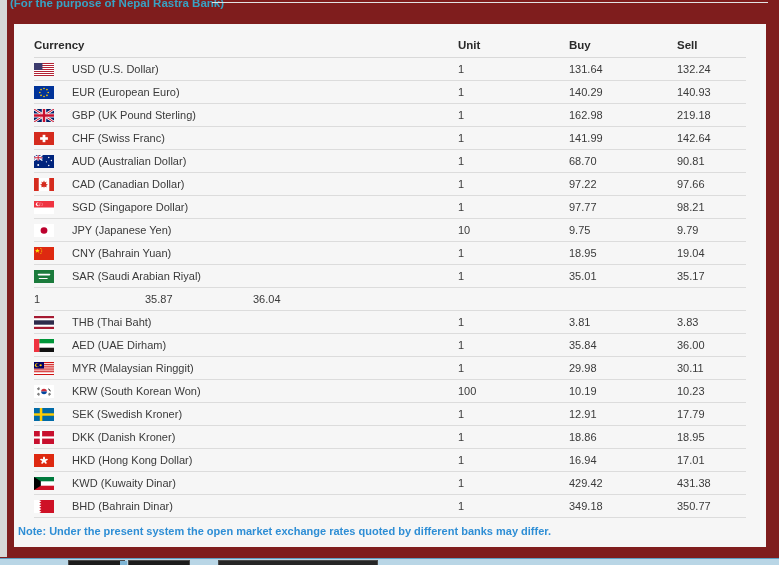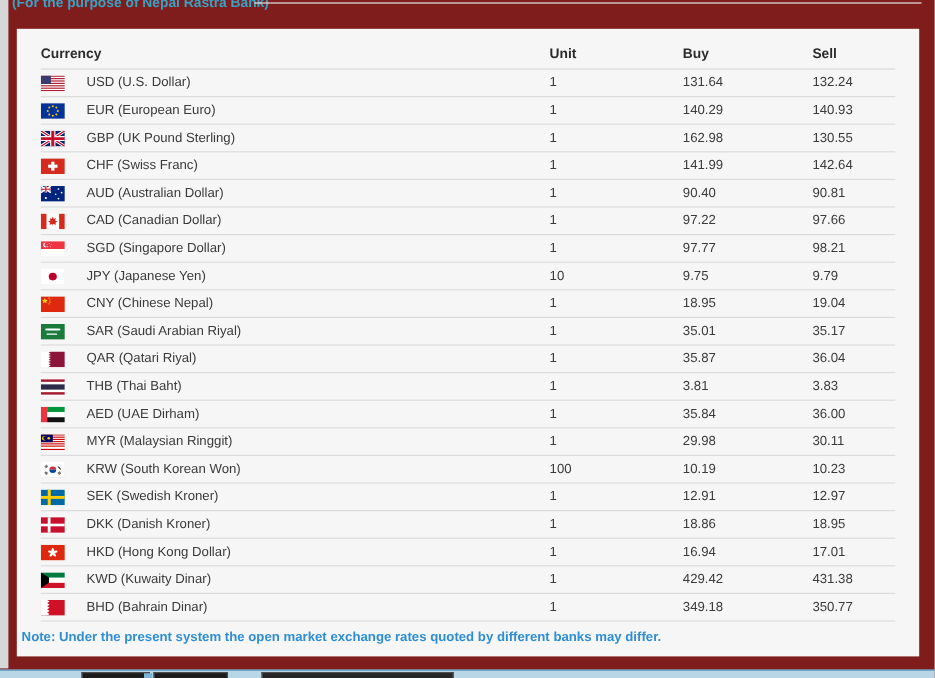--- a/index.html
+++ b/index.html
@@ -112,21 +112,21 @@
                 <path d="M0,0 19,13 M19,0 0,13" stroke="#fff" stroke-width="2.6"></path>
                 <path d="M0,0 19,13 M19,0 0,13" stroke="#C8102E" stroke-width="1"></path>
                 <path d="M9.5,0 V13 M0,6.5 H19" stroke="#fff" stroke-width="4.2"></path>
                 <path d="M9.5,0 V13 M0,6.5 H19" stroke="#C8102E" stroke-width="2.4"></path>
               </svg>
             </span>
       <span class="cur-label">GBP (UK Pound Sterling)</span>
     </span>
     <span class="c2">1</span>
     <span class="c3">162.98</span>
-    <span class="c4">130.55</span>
+    <span class="c4">219.18</span>
   </div>
 
   <div class="row">
     <span class="c1">
       <span class="flag">
               <svg width="20" height="13" viewBox="0 0 19 13" preserveAspectRatio="none">
                 <rect width="19" height="13" fill="#D52B1E"></rect>
                 <rect x="8.2" y="2.8" width="2.6" height="7.4" fill="#fff"></rect>
                 <rect x="5.8" y="5.2" width="7.4" height="2.6" fill="#fff"></rect>
               </svg>
@@ -151,21 +151,21 @@
                   <circle cx="14" cy="2.5" r="0.7"></circle>
                   <circle cx="16.5" cy="5.5" r="0.7"></circle>
                   <circle cx="14" cy="10.5" r="0.7"></circle>
                   <circle cx="11.8" cy="6.8" r="0.6"></circle>
                 </g>
               </svg>
             </span>
       <span class="cur-label">AUD (Australian Dollar)</span>
     </span>
     <span class="c2">1</span>
-    <span class="c3">90.40</span>
+    <span class="c3">68.70</span>
     <span class="c4">90.81</span>
   </div>
 
   <div class="row">
     <span class="c1">
       <span class="flag">
               <svg width="20" height="13" viewBox="0 0 19 13" preserveAspectRatio="none">
                 <rect width="19" height="13" fill="#fff"></rect>
                 <rect width="4.5" height="13" fill="#D52B1E"></rect>
                 <rect x="14.5" width="4.5" height="13" fill="#D52B1E"></rect>
@@ -225,21 +225,21 @@
                 <rect width="19" height="13" fill="#DE2910"></rect>
                 <path d="M3.2,1.4 L3.9,2.9 5.5,3 4.3,4.1 4.7,5.7 3.2,4.8 1.7,5.7 2.1,4.1 0.9,3 2.5,2.9 Z" fill="#FFDE00"></path>
                 <g fill="#FFDE00">
                   <circle cx="6.5" cy="1.5" r="0.5"></circle>
                   <circle cx="7.3" cy="3" r="0.5"></circle>
                   <circle cx="7.3" cy="4.8" r="0.5"></circle>
                   <circle cx="6.5" cy="6.2" r="0.5"></circle>
                 </g>
               </svg>
             </span>
-      <span class="cur-label">CNY (Chinese Nepal)</span>
+      <span class="cur-label">CNY (Bahrain Yuan)</span>
     </span>
     <span class="c2">1</span>
     <span class="c3">18.95</span>
     <span class="c4">19.04</span>
   </div>
 
   <div class="row">
     <span class="c1">
       <span class="flag">
               <svg width="20" height="13" viewBox="0 0 19 13" preserveAspectRatio="none">
@@ -249,29 +249,20 @@
               </svg>
             </span>
       <span class="cur-label">SAR (Saudi Arabian Riyal)</span>
     </span>
     <span class="c2">1</span>
     <span class="c3">35.01</span>
     <span class="c4">35.17</span>
   </div>
 
   <div class="row">
-    <span class="c1">
-      <span class="flag">
-              <svg width="20" height="13" viewBox="0 0 19 13" preserveAspectRatio="none">
-                <rect width="19" height="13" fill="#fff"></rect>
-                <path d="M8,0 H19 V13 H8 L6,12.28 8,11.56 6,10.83 8,10.11 6,9.39 8,8.67 6,7.94 8,7.22 6,6.5 8,5.78 6,5.06 8,4.33 6,3.61 8,2.89 6,2.17 8,1.44 6,0.72 Z" fill="#8A1538"></path>
-              </svg>
-            </span>
-      <span class="cur-label">QAR (Qatari Riyal)</span>
-    </span>
     <span class="c2">1</span>
     <span class="c3">35.87</span>
     <span class="c4">36.04</span>
   </div>
 
   <div class="row">
     <span class="c1">
       <span class="flag">
               <svg width="20" height="13" viewBox="0 0 19 13" preserveAspectRatio="none">
                 <rect width="19" height="13" fill="#fff"></rect>
@@ -359,21 +350,21 @@
               <svg width="20" height="13" viewBox="0 0 19 13" preserveAspectRatio="none">
                 <rect width="19" height="13" fill="#006AA7"></rect>
                 <rect x="5.5" width="2.4" height="13" fill="#FECC02"></rect>
                 <rect y="5.3" width="19" height="2.4" fill="#FECC02"></rect>
               </svg>
             </span>
       <span class="cur-label">SEK (Swedish Kroner)</span>
     </span>
     <span class="c2">1</span>
     <span class="c3">12.91</span>
-    <span class="c4">12.97</span>
+    <span class="c4">17.79</span>
   </div>
 
   <div class="row">
     <span class="c1">
       <span class="flag">
               <svg width="20" height="13" viewBox="0 0 19 13" preserveAspectRatio="none">
                 <rect width="19" height="13" fill="#C8102E"></rect>
                 <rect x="5.5" width="2.2" height="13" fill="#fff"></rect>
                 <rect y="5.4" width="19" height="2.2" fill="#fff"></rect>
               </svg>

